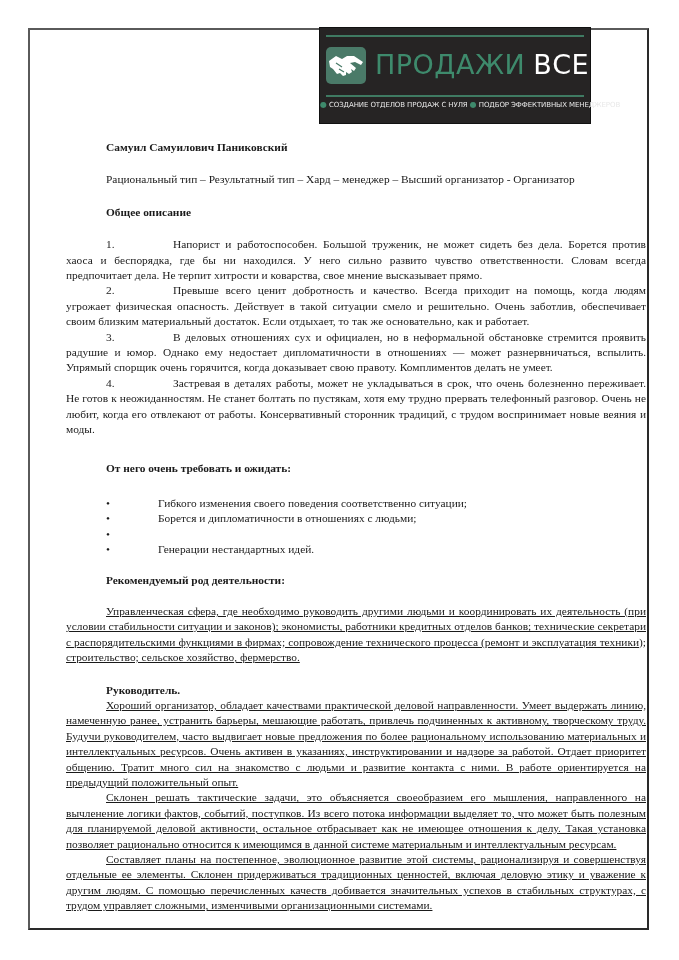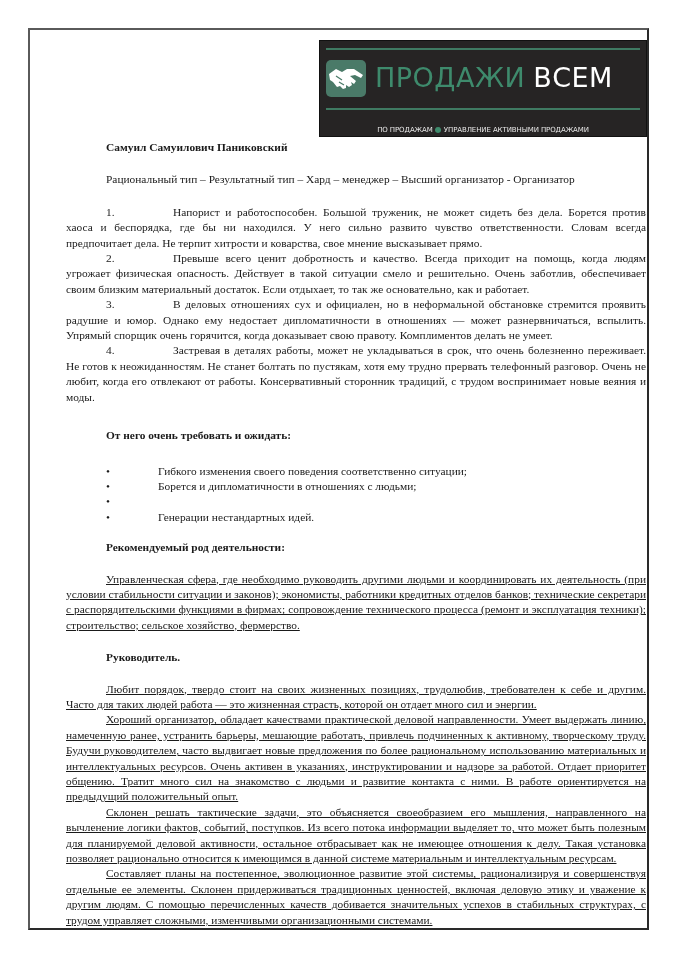--- a/index.html
+++ b/index.html
@@ -4,21 +4,21 @@
   <style>
     html, body { margin: 0; padding: 0; background: #ffffff; }
     body { width: 679px; height: 960px; position: relative; overflow: hidden; }
     .page {
       position: absolute; left: 28px; top: 28px; width: 621px; height: 902px;
       border-top: 2px solid #5a5a5a; border-left: 2px solid #5a5a5a;
       border-right: 2px solid #2a2a2a; border-bottom: 2px solid #2a2a2a;
       box-sizing: border-box;
     }
     .banner {
-      position: absolute; left: 319px; top: 40px; width: 328px; height: 97px;
+      position: absolute; left: 319px; top: 27px; width: 272px; height: 97px;
       background: #262424; box-sizing: border-box; border: 1px solid #111;
     }
     .banner .rule { position: absolute; left: 6px; right: 6px; height: 2px; background: #3f7a62; }
     .banner .rule.top { top: 7px; }
     .banner .rule.bot { top: 67px; }
     .banner .handshake {
       position: absolute; left: 6px; top: 19px; width: 40px; height: 37px;
       background: #4a7a68; border-radius: 5px;
     }
     .banner .handshake svg { position: absolute; left: 2px; top: 5px; }
@@ -70,31 +70,33 @@
   <div class="handshake">
     <svg width="36" height="27" viewBox="0 0 36 27">
       <path d="M1 9 L8 4 L14 7 L19 4 L26 4 L35 10 L33 13 L27 10 L22 11 L28 16 L26 19 L23 17 L24 20 L21 22 L18 20 L18 23 L15 24 L12 21 L9 22 L5 17 L2 15 Z" fill="#ffffff"></path>
       <path d="M8 11 L14 15 M11 17 L16 20" stroke="#4a7a68" stroke-width="1.2" fill="none"></path>
     </svg>
   </div>
   <div class="brand">
     <span class="b1">ПРОДАЖИ</span><span class="b2">ВСЕМ</span>
   </div>
   <div class="rule bot"></div>
-  <div class="tagline l2">
-    <span>ПО ПРОДАЖАМ</span>
+  <div class="tagline l1">
     <span class="dot">●</span>
-    <span>УПРАВЛЕНИЕ АКТИВНЫМИ ПРОДАЖАМИ</span>
+    <span>СОЗДАНИЕ ОТДЕЛОВ ПРОДАЖ С НУЛЯ</span>
+    <span class="dot">●</span>
+    <span>ПОДБОР ЭФФЕКТИВНЫХ МЕНЕДЖЕРОВ</span>
   </div>
 </div>
 
 <div class="doc">
   <p class="h name">Самуил Самуилович Паниковский</p>
   <p class="types">Рациональный тип – Результатный тип – Хард – менеджер – Высший организатор - Организатор</p>
 
+  <p class="h h-general">Общее описание</p>
   <div class="numlist">
     <p class="item"><span class="num">1.</span><span>Напорист и работоспособен. Большой труженик, не может сидеть без дела. Борется против хаоса и беспорядка, где бы ни находился. У него сильно развито чувство ответственности. Словам всегда предпочитает дела. Не терпит хитрости и коварства, свое мнение высказывает прямо.</span></p>
     <p class="item"><span class="num">2.</span><span>Превыше всего ценит добротность и качество. Всегда приходит на помощь, когда людям угрожает физическая опасность. Действует в такой ситуации смело и решительно. Очень заботлив, обеспечивает своим близким материальный достаток. Если отдыхает, то так же основательно, как и работает.</span></p>
     <p class="item"><span class="num">3.</span><span>В деловых отношениях сух и официален, но в неформальной обстановке стремится проявить радушие и юмор. Однако ему недостает дипломатичности в отношениях — может разнервничаться, вспылить. Упрямый спорщик очень горячится, когда доказывает свою правоту. Комплиментов делать не умеет.</span></p>
     <p class="item"><span class="num">4.</span><span>Застревая в деталях работы, может не укладываться в срок, что очень болезненно переживает. Не готов к неожиданностям. Не станет болтать по пустякам, хотя ему трудно прервать телефонный разговор. Очень не любит, когда его отвлекают от работы. Консервативный сторонник традиций, с трудом воспринимает новые веяния и моды.</span></p>
   </div>
 
   <p class="h h-cannot">От него очень требовать и ожидать:</p>
   <div class="bullets">
     <div class="b">
@@ -111,19 +113,18 @@
     <div class="b">
         <span class="bd">•</span>
         <span>Генерации нестандартных идей.</span>
       </div>
   </div>
 
   <p class="h h-rec">Рекомендуемый род деятельности:</p>
   <p class="indent rec-body">Управленческая сфера, где необходимо руководить другими людьми и координировать их деятельность (при условии стабильности ситуации и законов); экономисты, работники кредитных отделов банков; технические секретари с распорядительскими функциями в фирмах; сопровождение технического процесса (ремонт и эксплуатация техники); строительство; сельское хозяйство, фермерство.</p>
 
   <p class="h h-lead">Руководитель.</p>
-  <p class="indent lead-body">Любит порядок, твердо стоит на своих жизненных позициях, трудолюбив, требователен к себе и другим. Часто для таких людей работа — это жизненная страсть, которой он отдает много сил и энергии.</p>
 
   <p class="indent">Хороший организатор, обладает качествами практической деловой направленности. Умеет выдержать линию, намеченную ранее, устранить барьеры, мешающие работать, привлечь подчиненных к активному, творческому труду. Будучи руководителем, часто выдвигает новые предложения по более рациональному использованию материальных и интеллектуальных ресурсов. Очень активен в указаниях, инструктировании и надзоре за работой. Отдает приоритет общению. Тратит много сил на знакомство с людьми и развитие контакта с ними. В работе ориентируется на предыдущий положительный опыт.</p>
   <p class="indent">Склонен решать тактические задачи, это объясняется своеобразием его мышления, направленного на вычленение логики фактов, событий, поступков. Из всего потока информации выделяет то, что может быть полезным для планируемой деловой активности, остальное отбрасывает как не имеющее отношения к делу. Такая установка позволяет рационально относится к имеющимся в данной системе материальным и интеллектуальным ресурсам.</p>
   <p class="indent">Составляет планы на постепенное, эволюционное развитие этой системы, рационализируя и совершенствуя отдельные ее элементы. Склонен придерживаться традиционных ценностей, включая деловую этику и уважение к другим людям. С помощью перечисленных качеств добивается значительных успехов в стабильных структурах, с трудом управляет сложными, изменчивыми организационными системами.</p>
 
 </div>
 
 </body></html>

